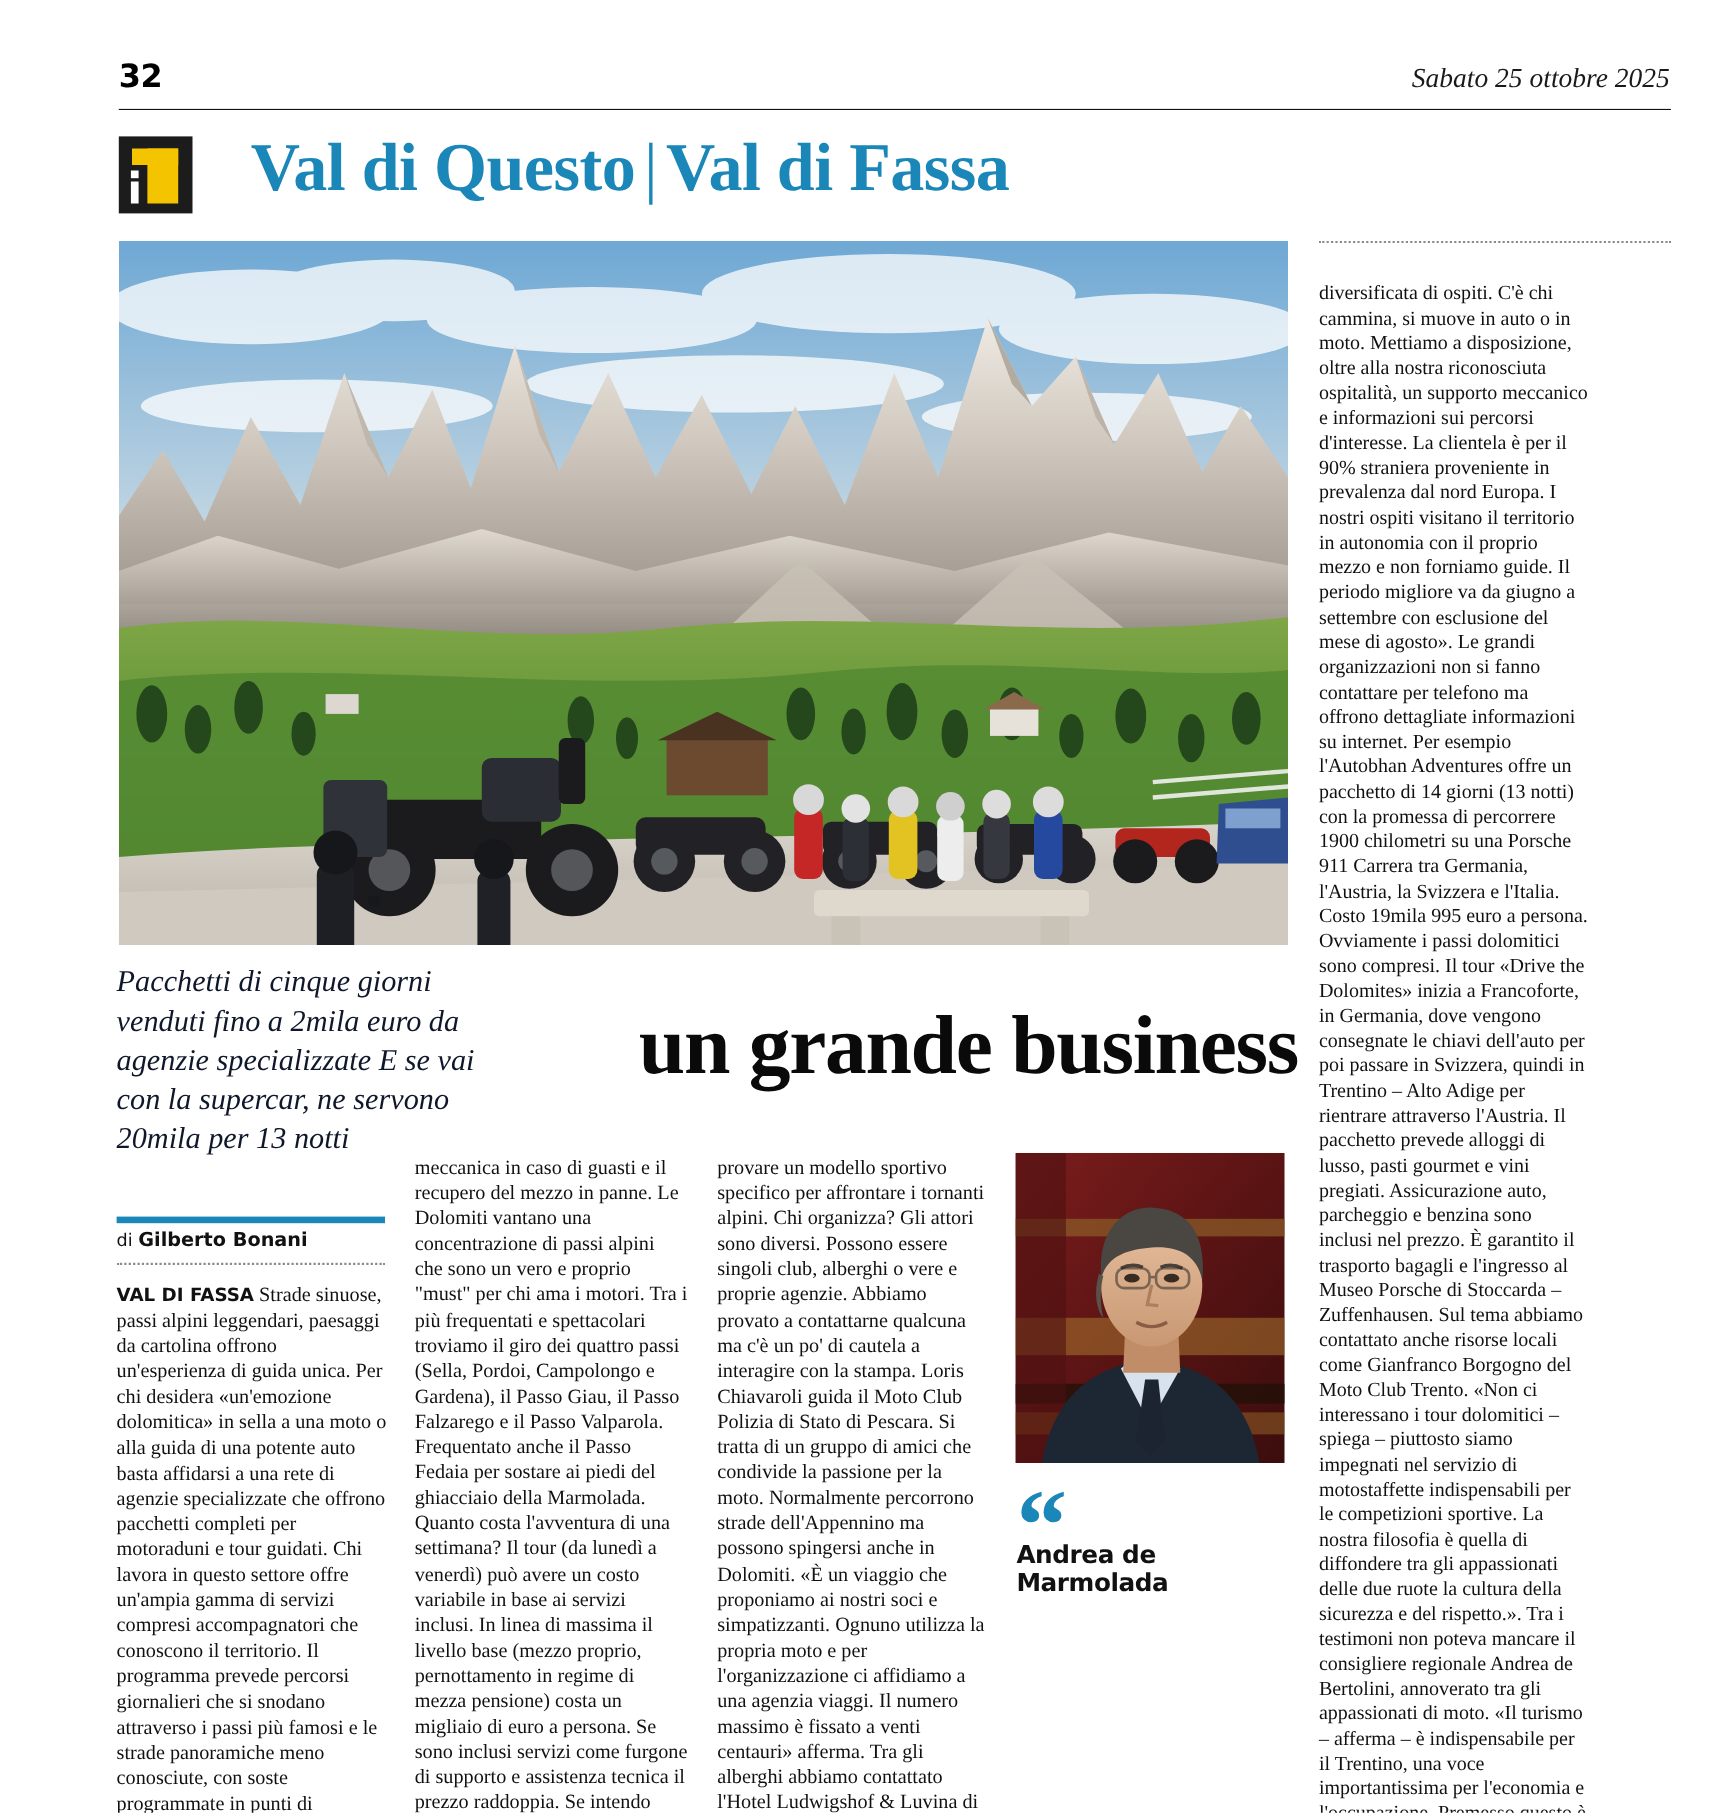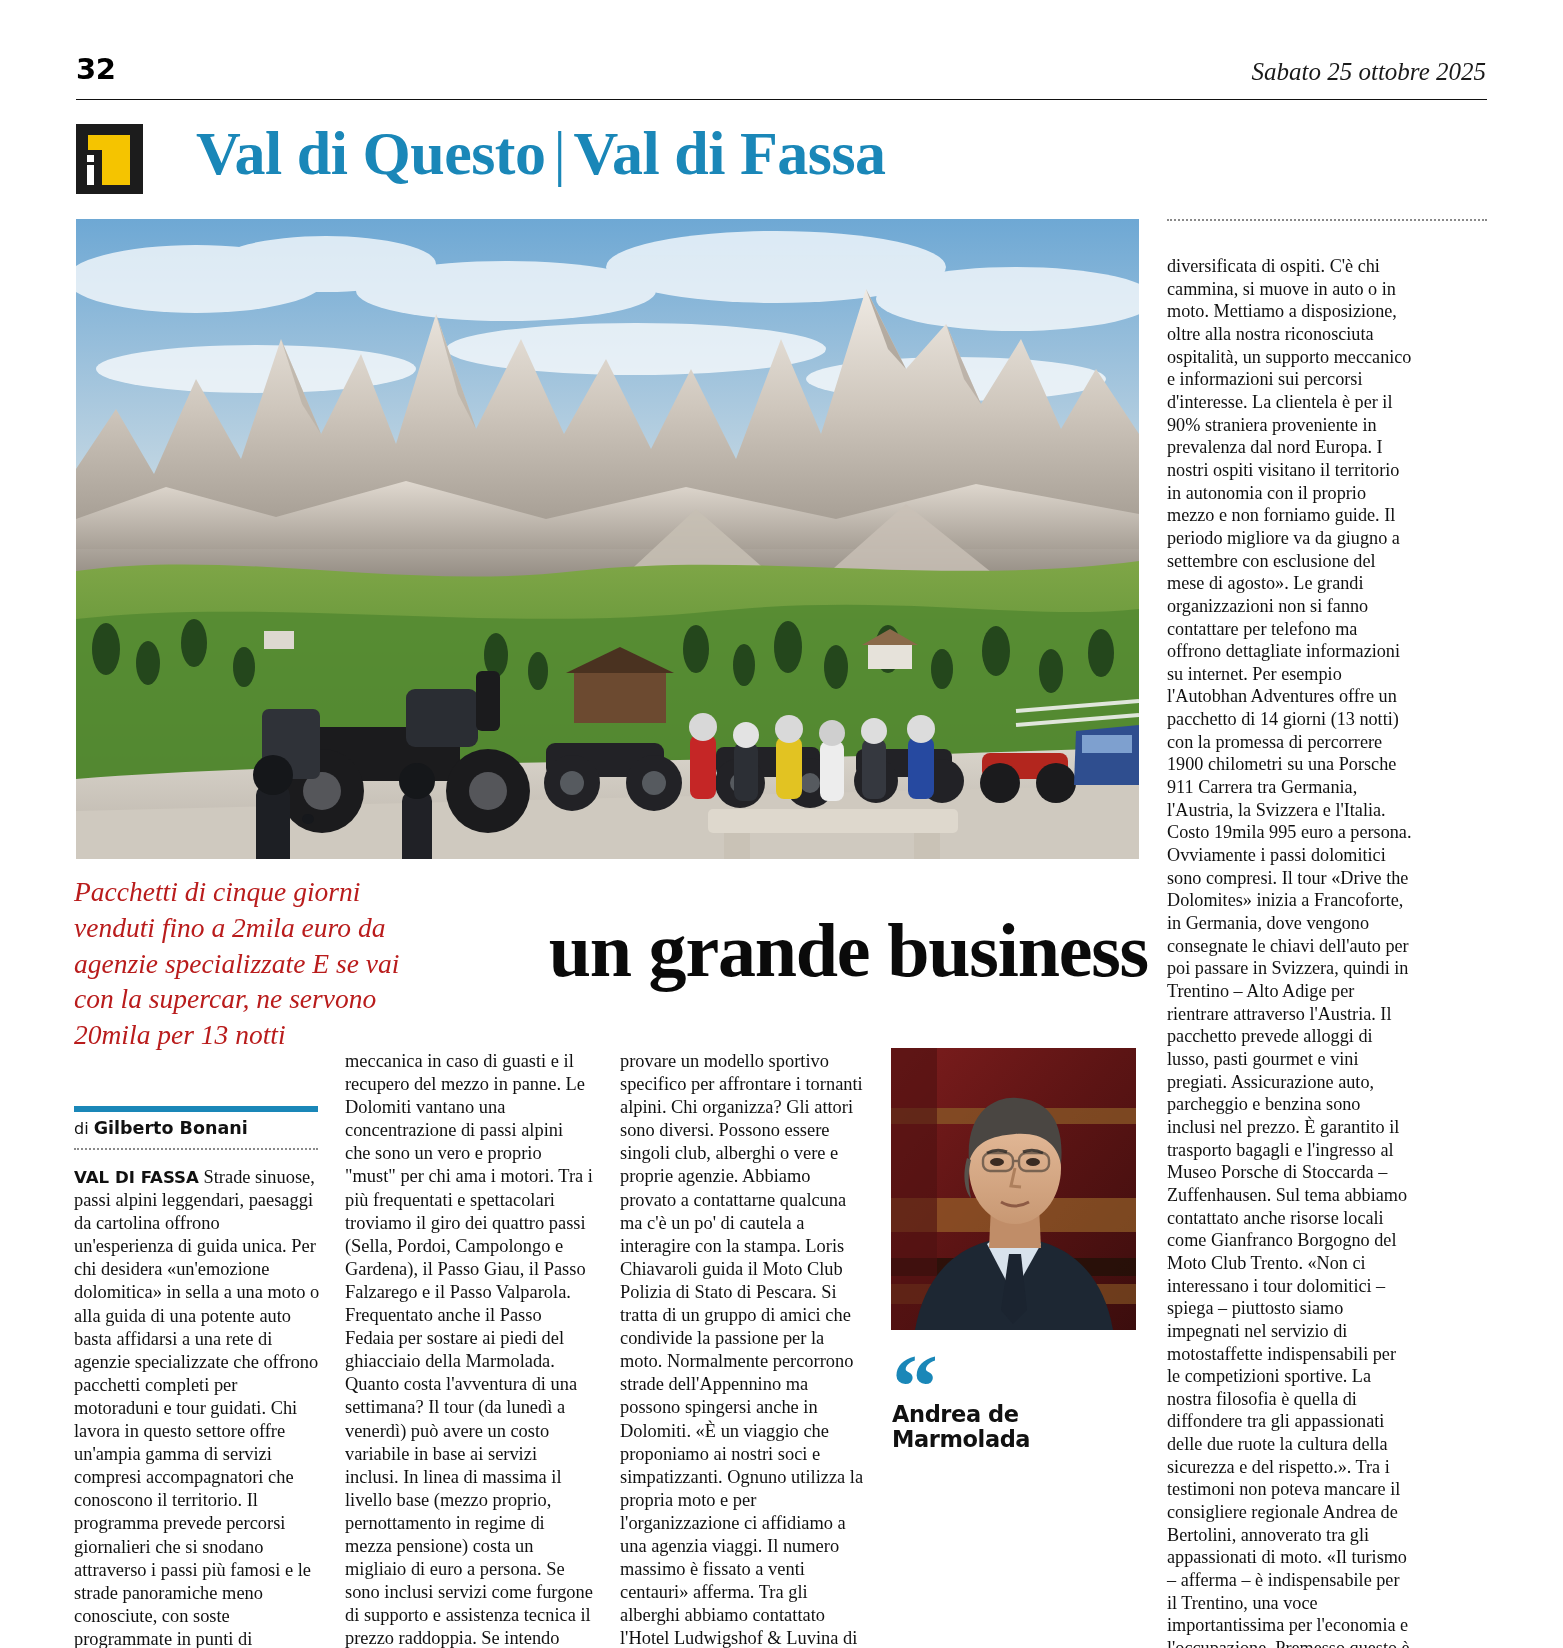--- a/index.html
+++ b/index.html
@@ -6,21 +6,21 @@
     margin: 0; padding: 0;
     background: #ffffff;
   }
   body {
     width: 1563px; height: 1648px;
     position: relative;
     font-family: "Liberation Serif", serif;
     color: #111111;
     overflow: hidden;
   }
-  .page { position: relative; width: 1269px; height: 1648px; }
+  .page { position: relative; width: 1269px; height: 1648px; margin-left: 32px; }
 
   
   .masthead {
     position: absolute;
     left: 76px; top: 52px; width: 1410px; height: 46px;
   }
   .page-number {
     position: absolute; left: 0; top: 0;
     font-family: "DejaVu Sans", sans-serif;
     font-weight: bold; font-size: 29px; color: #000;
@@ -76,21 +76,21 @@
     overflow: hidden;
   }
   .hero-photo svg { display: block; }
 
   
   .deck {
     position: absolute; left: 74px; top: 874px;
     width: 345px;
     font-family: "Liberation Serif", serif;
     font-style: italic; font-size: 27.5px; line-height: 1.30;
-    color: #b91c1c;
+    color: #0f172a;
   }
 
   
   .headline {
     position: absolute; left: 418px; top: 862px;
     width: 730px;
     font-family: "Liberation Serif", serif;
     font-weight: bold; font-size: 76px; line-height: 0.98;
     color: #0a0a0a; letter-spacing: -1.2px;
   }

